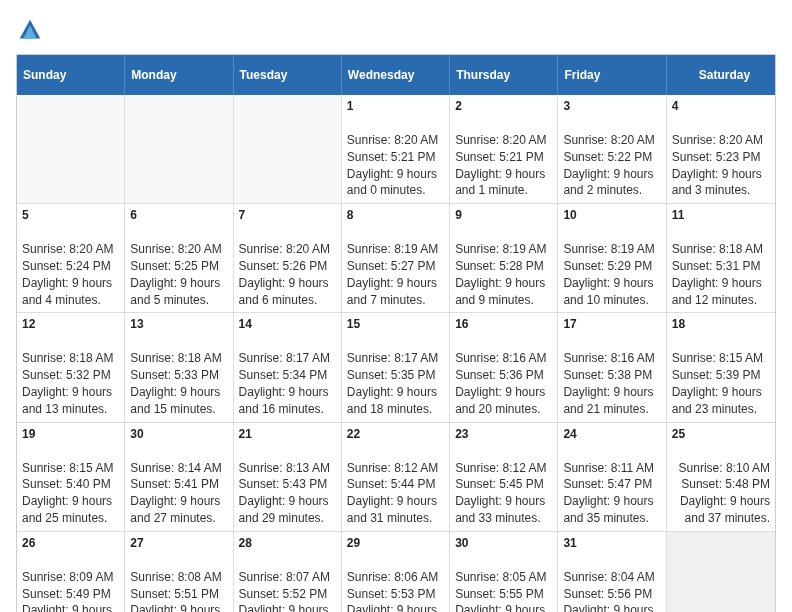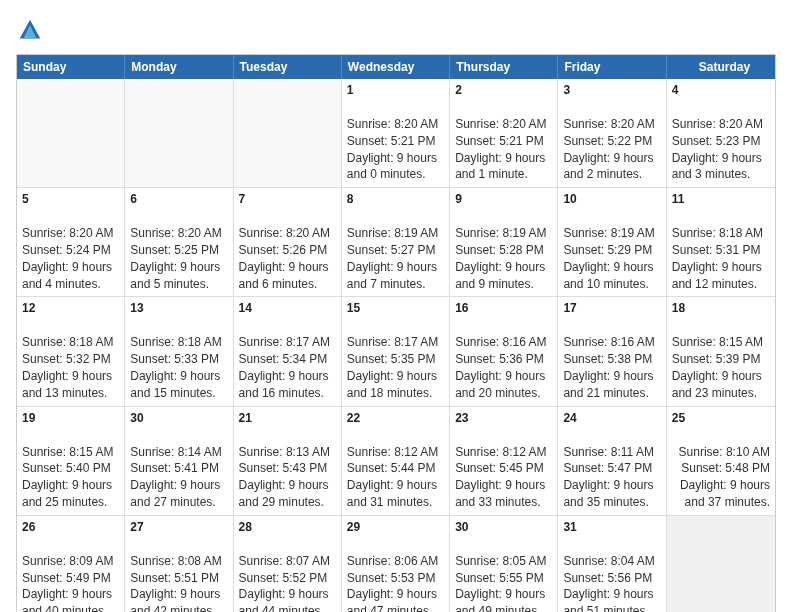--- a/index.html
+++ b/index.html
@@ -52,21 +52,21 @@
     }
     .cal-header-row {
       display: grid;
       grid-template-columns: repeat(7, 1fr);
       background: #2a6bb0;
     }
     .cal-header-cell {
       color: #fff;
       font-size: 12px;
       font-weight: bold;
-      padding: 5px 6px;
+      padding: 13px 6px;
       text-align: left;
       border-right: 1px solid #4a8bd0;
     }
     .cal-header-cell:last-child {
       border-right: none;
       margin-left: 26px;
     }
     .cal-body {
       flex: 1;
       display: flex;

